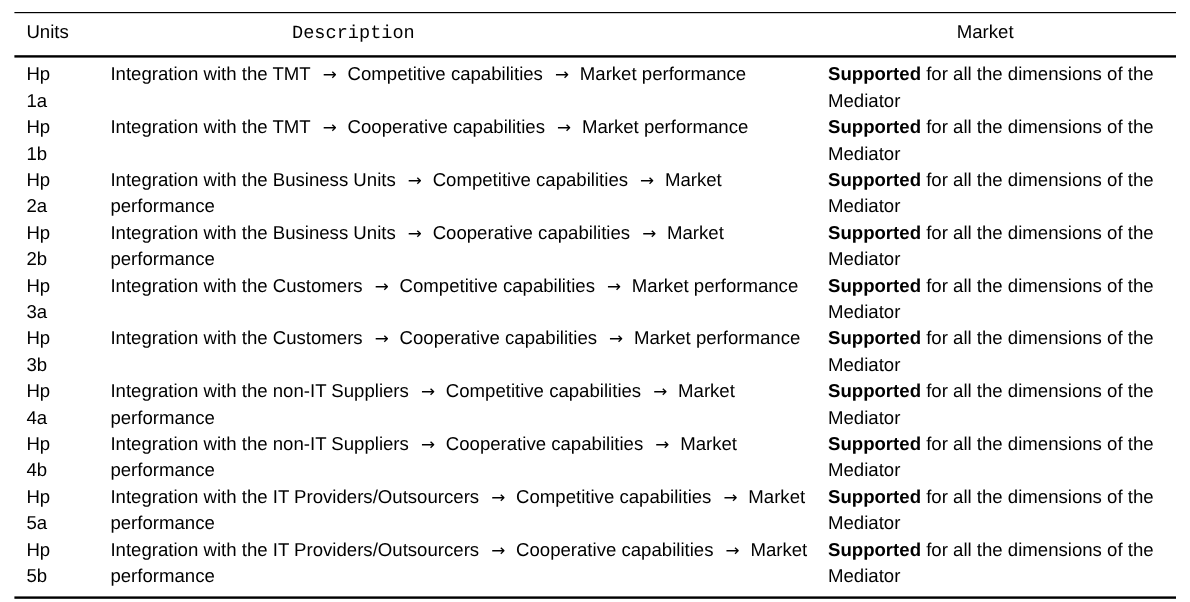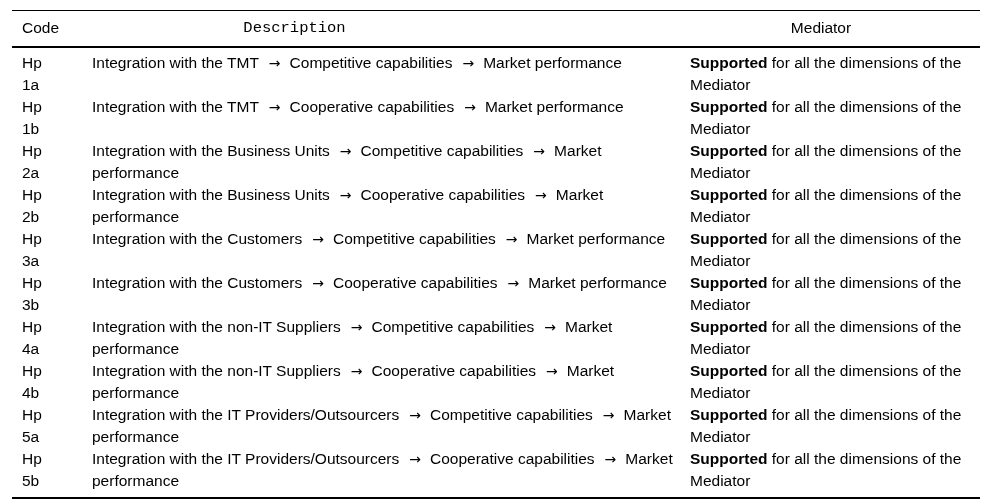--- a/index.html
+++ b/index.html
@@ -106,23 +106,23 @@
   <div class="rule-top"></div>
 
   <table>
     <colgroup>
       <col class="c-code">
       <col class="c-desc">
       <col class="c-res">
     </colgroup>
     <thead>
       <tr>
-        <th class="h-code">Code</th>
+        <th class="h-code">Units</th>
         <th class="h-desc">Description</th>
-        <th class="h-res">Mediator</th>
+        <th class="h-res">Market</th>
       </tr>
     </thead>
   </table>
 
   <div class="rule-mid"></div>
 
   <table>
     <colgroup>
       <col class="c-code">
       <col class="c-desc">

